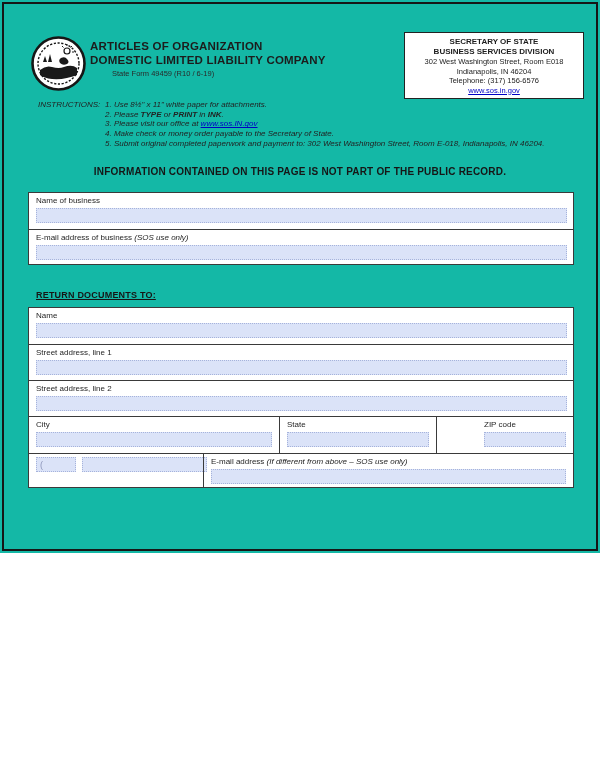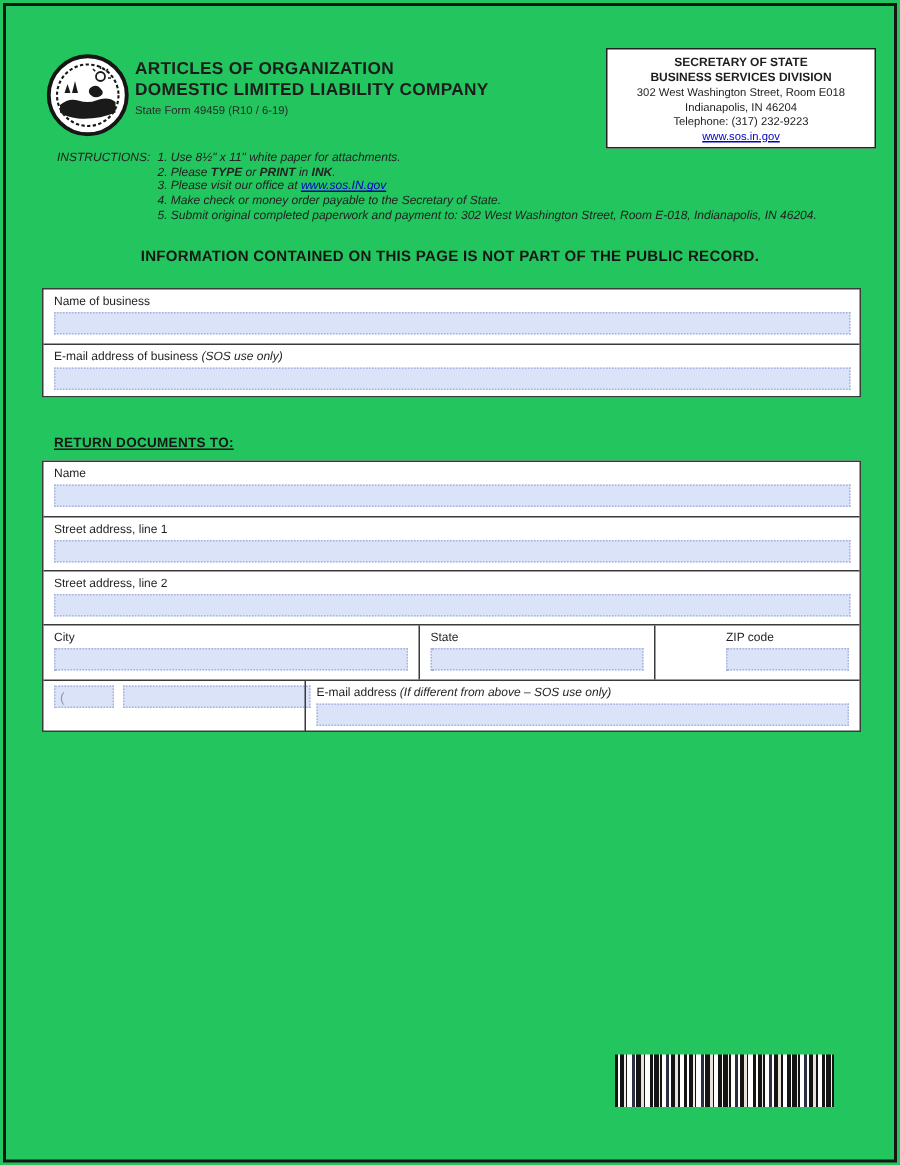--- a/index.html
+++ b/index.html
@@ -1,25 +1,25 @@
 <!DOCTYPE html>
 <html><head>
 <meta charset="utf-8">
 <style>
   * { margin:0; padding:0; box-sizing:border-box; }
   html,body { background:#ffffff; }
   body { width:600px; height:777px; font-family:"Liberation Sans", sans-serif; color:#1d1d1d; position:relative; }
-  .page { position:absolute; inset:0; width:600px; height:777px; background:#22c55e; overflow:hidden; }
+  .page { position:absolute; inset:0; width:600px; height:553px; background:#14b8a6; overflow:hidden; }
   .frame { position:absolute; inset:2px; border:2px solid #161616; pointer-events:none; }
 
   
   .seal { position:absolute; left:31px; top:36px; width:55px; height:55px; }
   .title-block { position:absolute; left:90px; top:40px; }
   .title-line { font-size:11.5px; font-weight:bold; color:#1c1c1c; line-height:13.5px; letter-spacing:.2px; }
-  .form-number { font-size:7.5px; color:#2a2a2a; margin-top:2px; }
+  .form-number { font-size:7.5px; color:#2a2a2a; margin-top:2px;margin-left:22px; }
 
   .agency-box { position:absolute; left:404px; top:32px; width:180px; border:1.5px solid #222; background:#fff; text-align:center; padding:4px 2px 3px; }
   .agency-bold { font-size:8px; font-weight:bold; line-height:10px;text-align:center; }
   .agency-line { font-size:7.5px; line-height:9.5px; }
   .agency-link { font-size:7.5px; line-height:9.5px; color:#0000c4; text-decoration:underline; cursor:pointer; }
 
   
   .instructions-label { position:absolute; left:38px; top:100px; font-size:8px; font-style:italic; color:#222; }
   .instructions-list { position:absolute; left:105px; top:100px; font-size:8px; font-style:italic; color:#222; line-height:9.7px; }
   .instr-item { white-space:nowrap; }
@@ -84,21 +84,21 @@
     <div class="title-line">ARTICLES OF ORGANIZATION</div>
     <div class="title-line">DOMESTIC LIMITED LIABILITY COMPANY</div>
     <div class="form-number">State Form 49459 (R10 / 6-19)</div>
   </div>
 
   <div class="agency-box">
     <div class="agency-bold">SECRETARY OF STATE</div>
     <div class="agency-bold">BUSINESS SERVICES DIVISION</div>
     <div class="agency-line">302 West Washington Street, Room E018</div>
     <div class="agency-line">Indianapolis, IN 46204</div>
-    <div class="agency-line">Telephone: (317) 232-9223</div>
+    <div class="agency-line">Telephone: (317) 156-6576</div>
     <div class="agency-link">www.sos.in.gov</div>
   </div>
 
   <div class="instructions-label">INSTRUCTIONS:</div>
   <div class="instructions-list">
     <div class="instr-item">1. Use 8½" x 11" white paper for attachments.</div>
     <div class="instr-item"><span>2. Please </span><span class="bold-ul">TYPE</span><span> or </span><span class="bold-ul">PRINT</span><span> in </span><span class="bold-ul">INK</span><span>.</span></div>
     <div class="instr-item"><span>3. Please visit our office at </span><span class="ilink">www.sos.IN.gov</span></div>
     <div class="instr-item">4. Make check or money order payable to the Secretary of State.</div>
     <div class="instr-item">5. Submit original completed paperwork and payment to: 302 West Washington Street, Room E-018, Indianapolis, IN 46204.</div>

